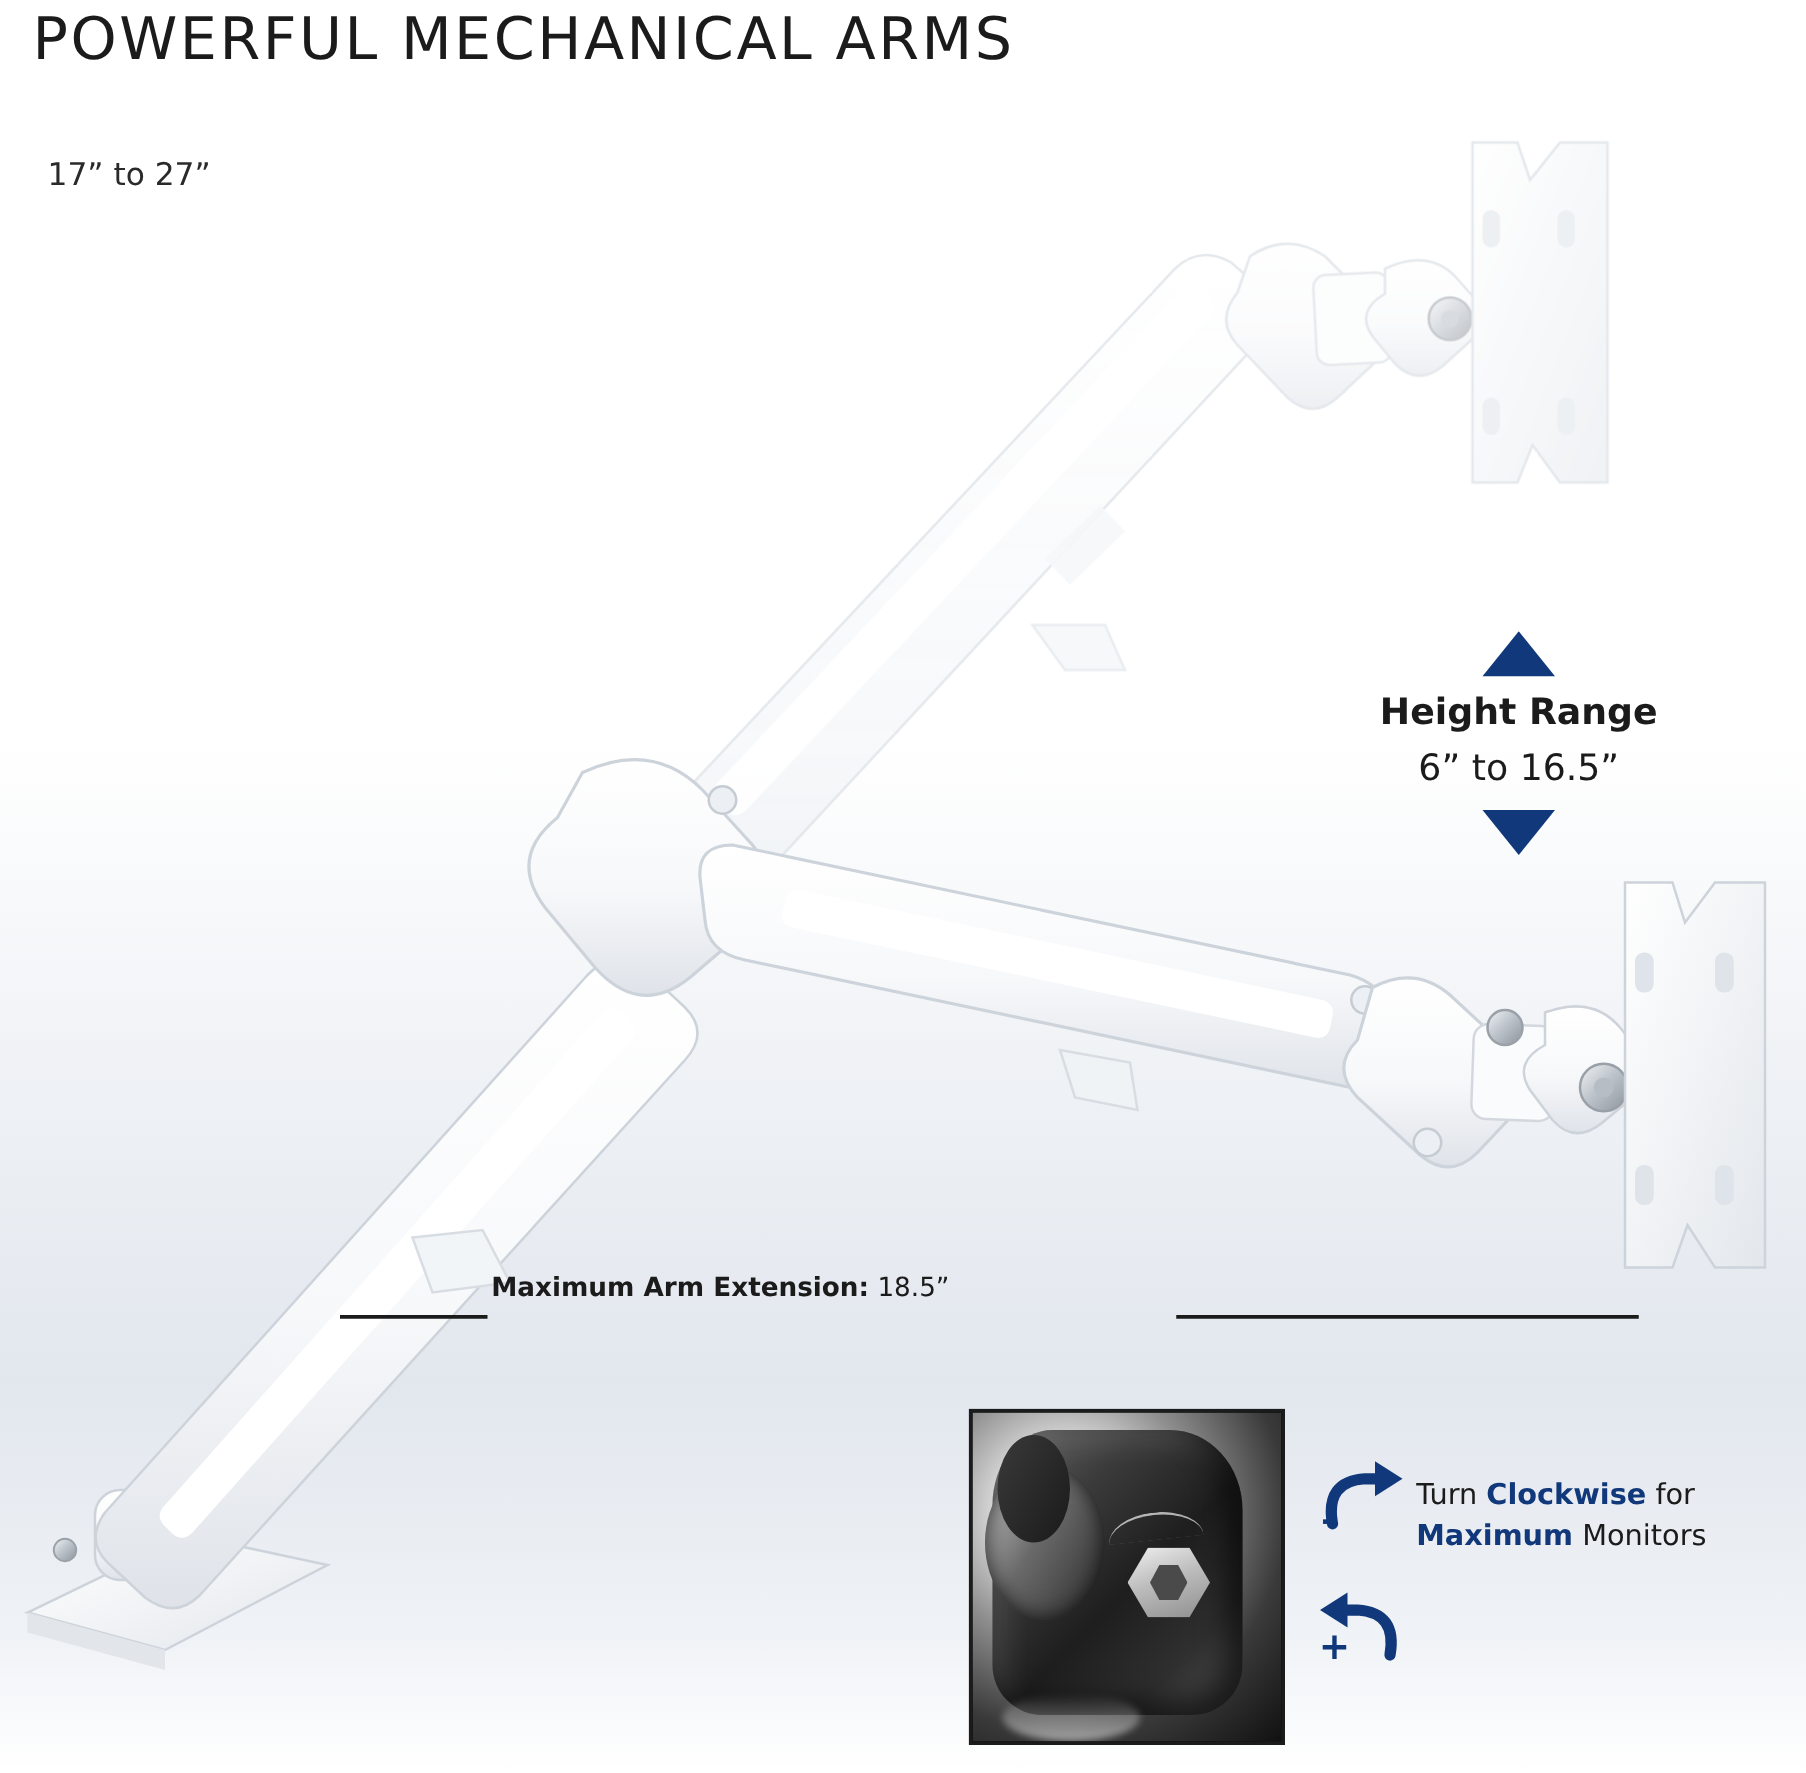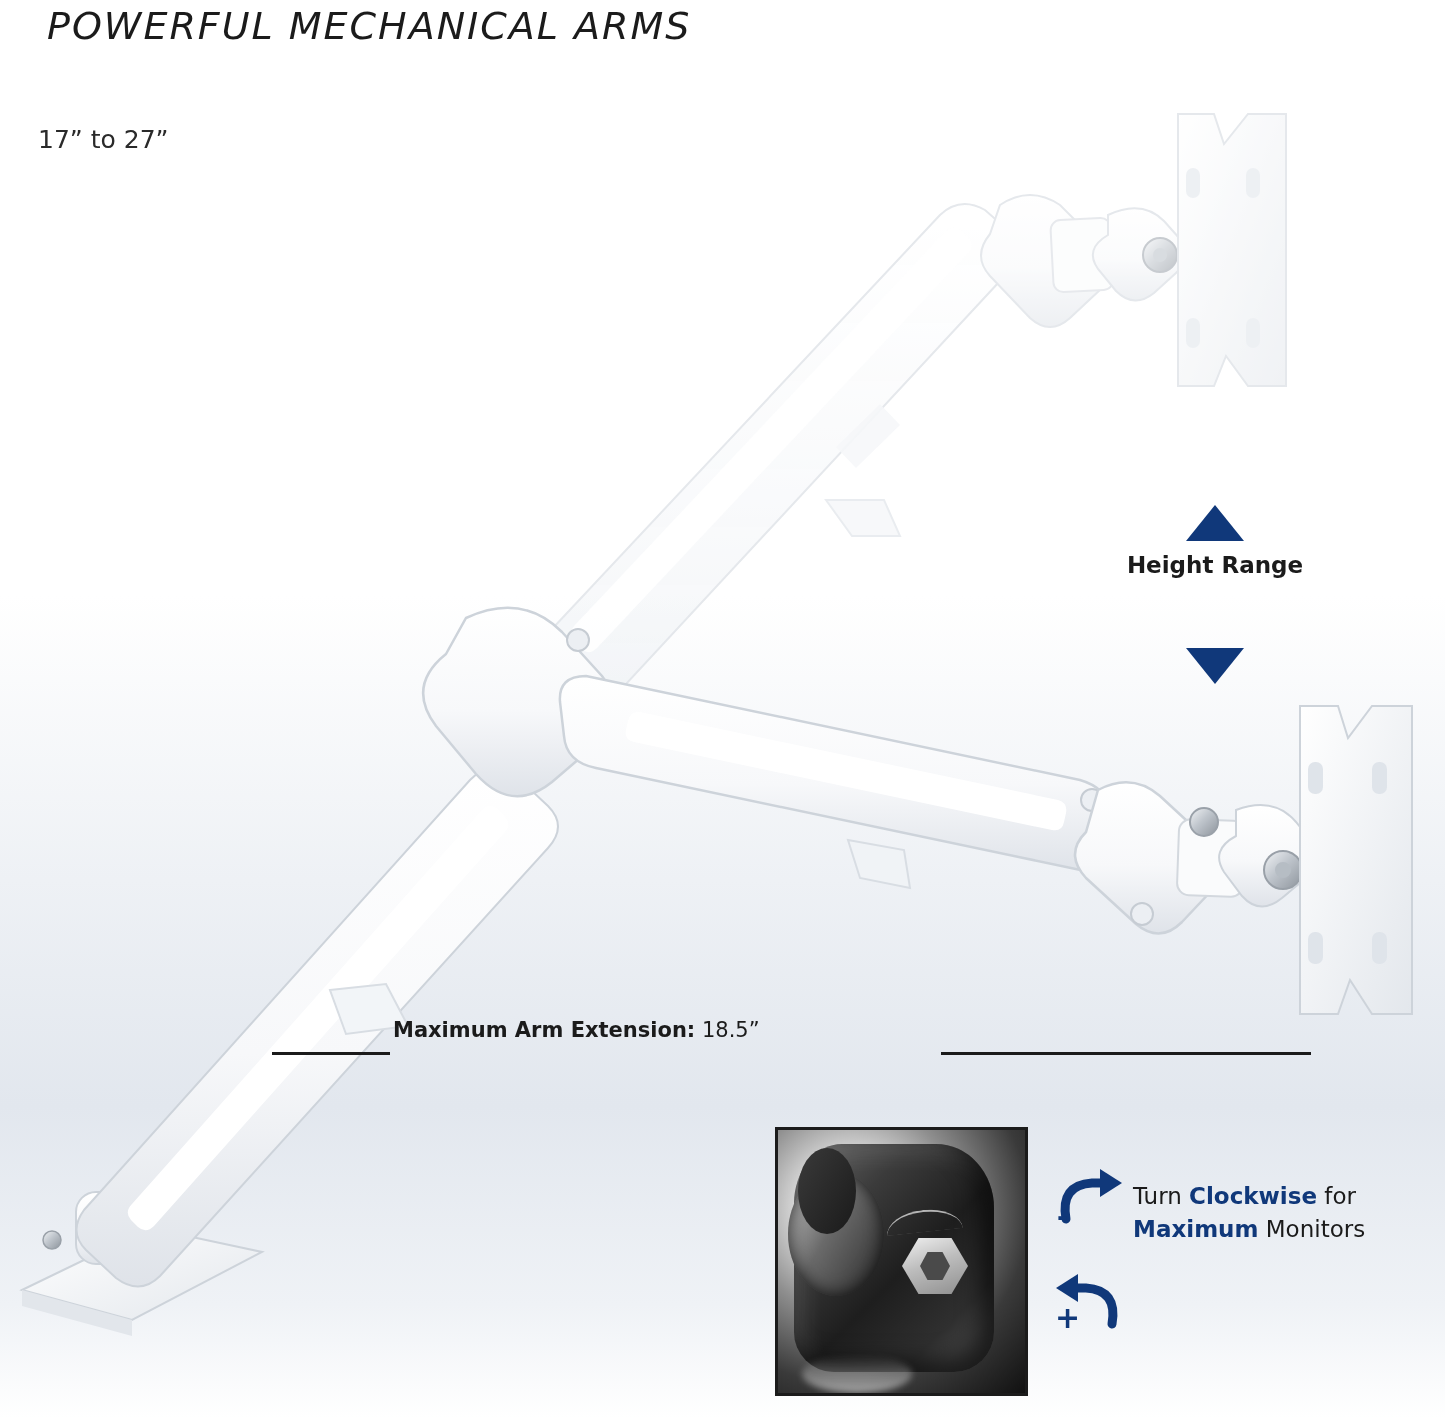--- a/index.html
+++ b/index.html
@@ -20,29 +20,28 @@
     left: 0; top: 0;
     width: 1445px;
     height: 1418px;
     background: linear-gradient(to bottom, #ffffff 0%, #ffffff 42%, #eef1f5 62%, #e2e7ee 78%, #eff2f6 92%, #ffffff 100%);
     overflow: hidden;
   }
 
   
   .headline {
     position: absolute;
-    left: 47px;
+    left: 26px;
     top: 4px;
-    font-size: 38px;
+    font-size: 47px;
     letter-spacing: 2.0px;
     color: #1b1b1b;
     font-family: "DejaVu Sans", sans-serif;
     font-weight: 400;
     white-space: nowrap;
-    font-style: italic;
   }
   .subline1 {
     position: absolute;
     left: 38px;
     top: 68px;
     font-size: 33px;
     color: #2a2a2a;
     font-family: "DejaVu Sans", sans-serif;
     white-space: nowrap;
   }
@@ -56,21 +55,21 @@
     white-space: nowrap;
   }
 
   
   .height-label {
     position: absolute;
     left: 1090px;
     top: 552px;
     width: 250px;
     text-align: center;
-    font-size: 23px;
+    font-size: 29px;
     font-weight: bold;
     color: #1b1b1b;
     font-family: "DejaVu Sans", sans-serif;
     white-space: nowrap;
   }
   .height-value {
     position: absolute;
     left: 1090px;
     top: 597px;
     width: 250px;
@@ -341,20 +340,21 @@
 
       <path d="M330,990 l56,-6 l22,42 l-62,8 z" fill="#f2f5f8" stroke="#d8dde3" stroke-width="2"></path>
     </g>
   </svg>
 
   <div class="headline">POWERFUL MECHANICAL ARMS</div>
   <div class="subline2">17” to 27”</div>
 
   <div class="tri tri-up"></div>
   <div class="height-label">Height Range</div>
+  <div class="height-value">6” to 16.5”</div>
   <div class="tri tri-down"></div>
 
   <div class="ext-line-left"></div>
   <div class="ext-label"><b>Maximum Arm Extension:</b> <span>18.5”</span></div>
   <div class="ext-line-right"></div>
 
   <div class="inset">
     <div class="inset-bg"></div>
     <div class="knob-body"></div>
     <div class="knob-ring"></div>

